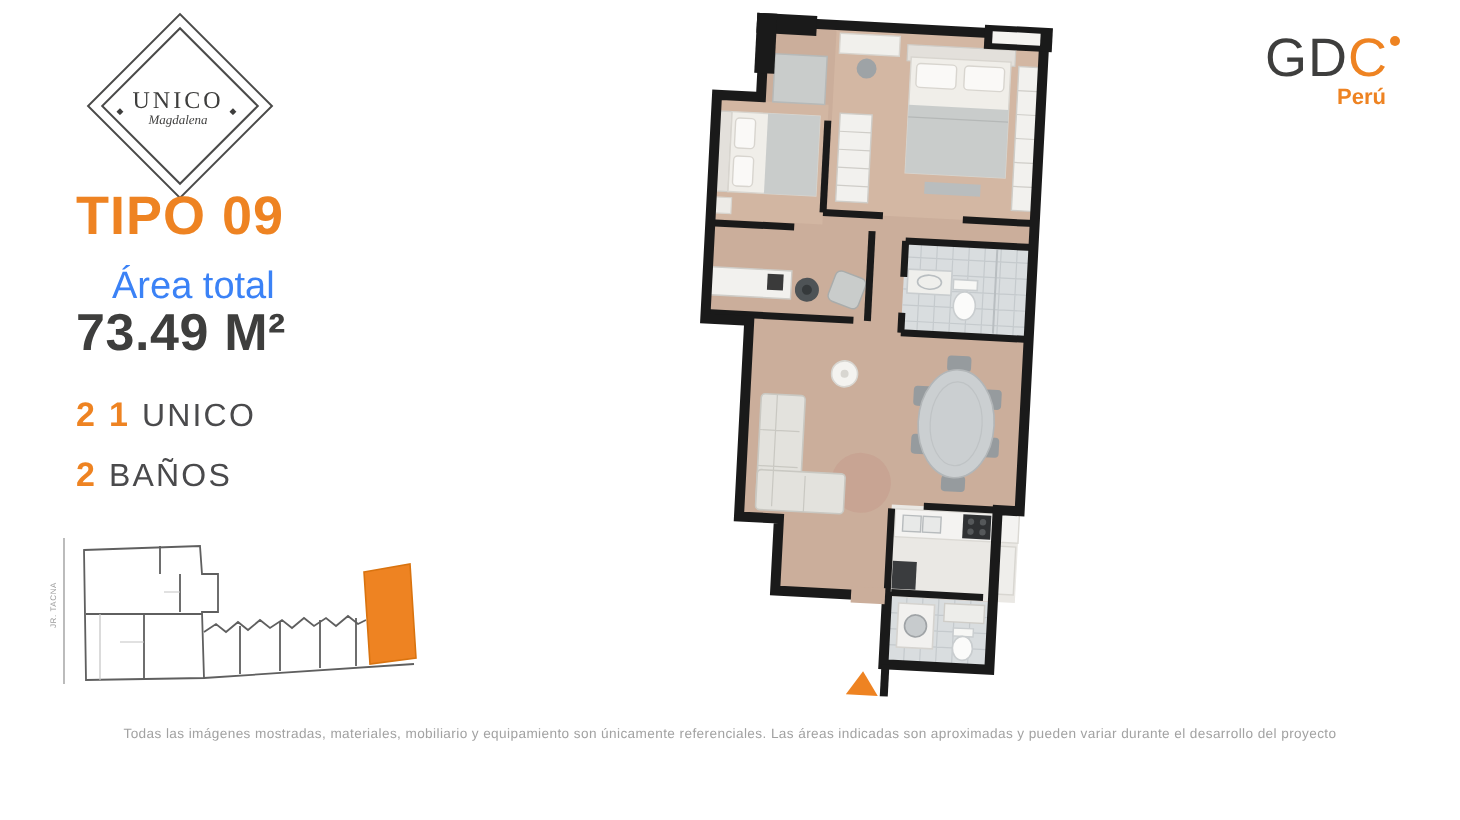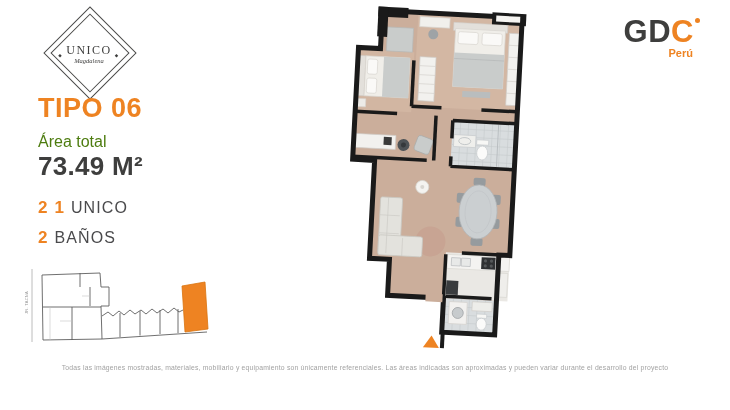--- a/index.html
+++ b/index.html
@@ -14,29 +14,29 @@
   .logo-d2{left:12px;top:13px;width:54px;height:54px;border-width:0.8px;}
   .logo-text{position:absolute;left:0;top:31px;width:78px;display:flex;justify-content:center;
              align-items:flex-end;gap:3px;font-family:"Liberation Serif",serif;font-size:12px;
              letter-spacing:1.5px;color:#3E3E3D;}
   .logo-orn{font-size:4.5px;line-height:1;color:#3E3E3D;}
   .logo-sub{position:absolute;left:0;top:45px;width:78px;text-align:center;
             font-family:"Liberation Serif",serif;font-style:italic;font-size:6.5px;color:#3E3E3D;}
 
   
   .tipo{left:38px;top:93px;font-size:27px;font-weight:bold;letter-spacing:.5px;color:#EE8322;}
-  .area-label{left:38px;top:133px;font-size:16px;color:#4d7c0f;}
+  .area-label{left:56px;top:133px;font-size:19px;color:#3b82f6;}
   .area-value{left:38px;top:151px;font-size:26px;font-weight:bold;letter-spacing:.3px;color:#3E3E3D;}
   .spec{left:38px;font-size:16px;color:#4A4A4C;letter-spacing:1.1px;display:flex;gap:7px;align-items:baseline;}
   .spec-1{top:198px;} .spec-2{top:228px;}
   .spec .num{color:#EE8322;font-weight:bold;font-size:17px;letter-spacing:0;}
 
   
   .gdc{left:608px;top:16px;width:92px;text-align:right;}
-  .gdc-name{font-size:31px;font-weight:bold;letter-spacing:.5px;line-height:1;white-space:nowrap;}
+  .gdc-name{font-size:27px;font-weight:normal;letter-spacing:.5px;line-height:1;white-space:nowrap;}
   .gdc-name .accent{color:#EE8322;}
   .gdc-dot{display:inline-block;width:5px;height:5px;border-radius:50%;background:#EE8322;
            vertical-align:top;margin:2px 0 0 1px;}
   .gdc-country{font-size:11px;color:#EE8322;margin-top:0;padding-right:7px;font-weight:bold;}
 
   
   .minimap{left:20px;top:266px;}
 
   
   .floorplan{left:338px;top:4px;}
@@ -52,21 +52,21 @@
   <div class="logo-d1"></div>
   <div class="logo-d2"></div>
   <div class="logo-text">
     <span class="logo-orn">◆</span>
     <span>UNICO</span>
     <span class="logo-orn">◆</span>
   </div>
   <div class="logo-sub">Magdalena</div>
 </div>
 
-<div class="abs tipo">TIPO 06</div>
+<div class="abs tipo">TIPO 09</div>
 <div class="abs area-label">Área total</div>
 <div class="abs area-value">73.49 M²</div>
 
 <div class="abs spec spec-1">
   <span class="num">2</span>
   <span class="num">1</span>
   <span>UNICO</span>
 </div>
 <div class="abs spec spec-2">
   <span class="num">2</span>

